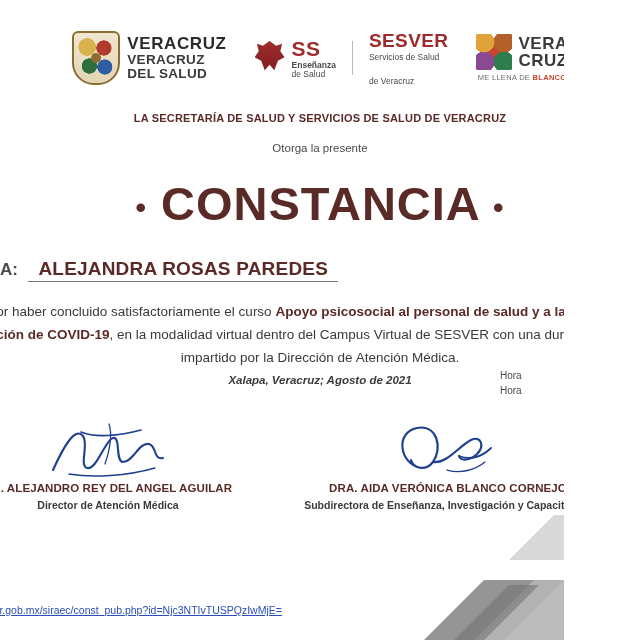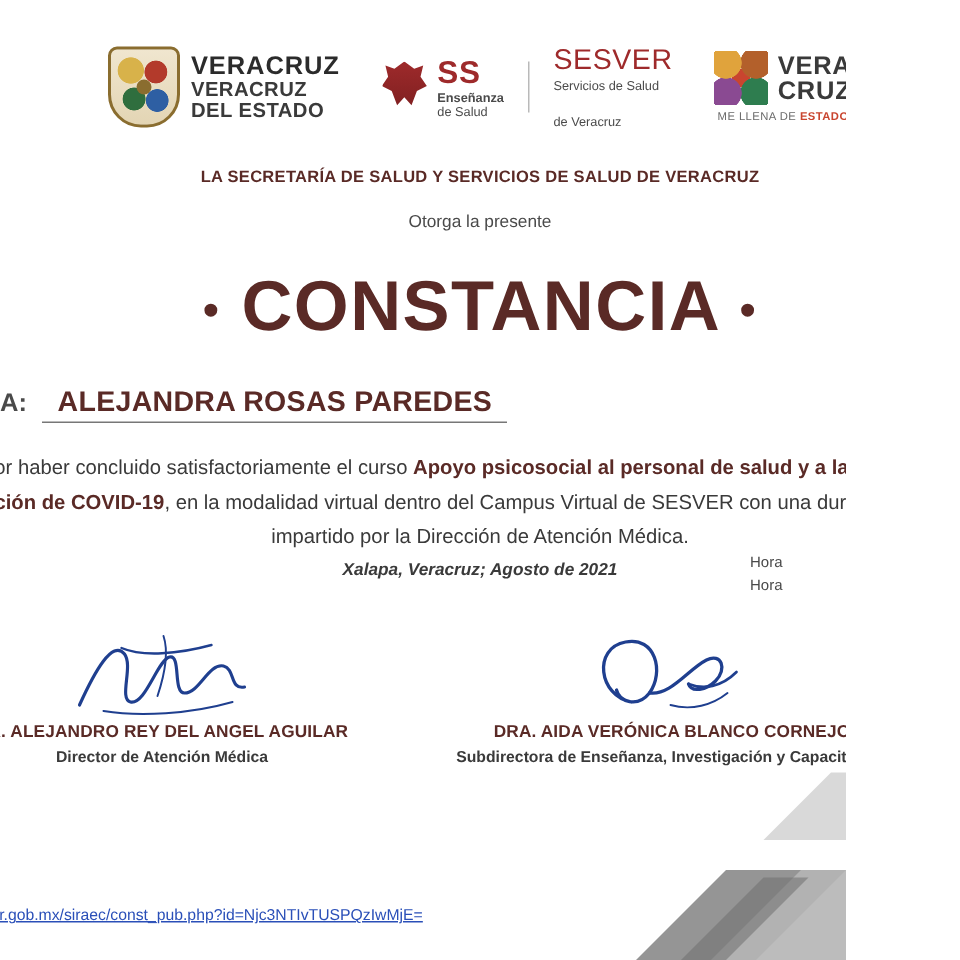--- a/index.html
+++ b/index.html
@@ -118,21 +118,21 @@
   }
   .vline {
     width: 1px;
     height: 34px;
     background: #b9b9b9;
     margin: 0 9px;
   }
   .sesver-block { line-height: 1; }
   .sesver-block .sv {
     font-size: 19px;
-    font-weight: normal;
+    font-weight: bold;
     color: #9e2a2b;
     letter-spacing: 0.4px;
   }
   .sesver-block .sv2 {
     font-size: 8.5px;
     color: #4a4a4a;
     margin-top: 3px;
   }
   .sesver-block .sv3 {
     font-size: 8.5px;
@@ -311,21 +311,21 @@
     </svg>
   </div>
 
   <div class="logos">
 
     <div class="logo-group">
       <div class="shield"></div>
       <div class="veracruz-txt">
         <div class="l1">VERACRUZ</div>
         <div class="l2">VERACRUZ</div>
-        <div class="l3">DEL ESTADO</div>
+        <div class="l3">DEL SALUD</div>
       </div>
     </div>
 
     <div class="logo-group">
       <div class="ss-eagle"></div>
       <div class="ss-block">
         <div class="ss">SS</div>
         <div class="sub1">Enseñanza</div>
         <div class="sub2">de Salud</div>
       </div>
@@ -338,21 +338,21 @@
     </div>
 
     <div class="vc-logo">
       <div class="vc-row">
         <div class="vc-mark"></div>
         <div class="vc-text">
           <div class="vt1">VERA</div>
           <div class="vt2">CRUZ</div>
         </div>
       </div>
-      <div class="vc-tag"><span>ME LLENA DE </span><b>ESTADO</b></div>
+      <div class="vc-tag"><span>ME LLENA DE </span><b>BLANCO</b></div>
     </div>
 
   </div>
 
   <div class="org-line">LA SECRETARÍA DE SALUD Y SERVICIOS DE SALUD DE VERACRUZ</div>
   <div class="otorga">Otorga la presente</div>
 
   <div class="constancia">
     <span class="dot">•</span>
     <span>CONSTANCIA</span>

